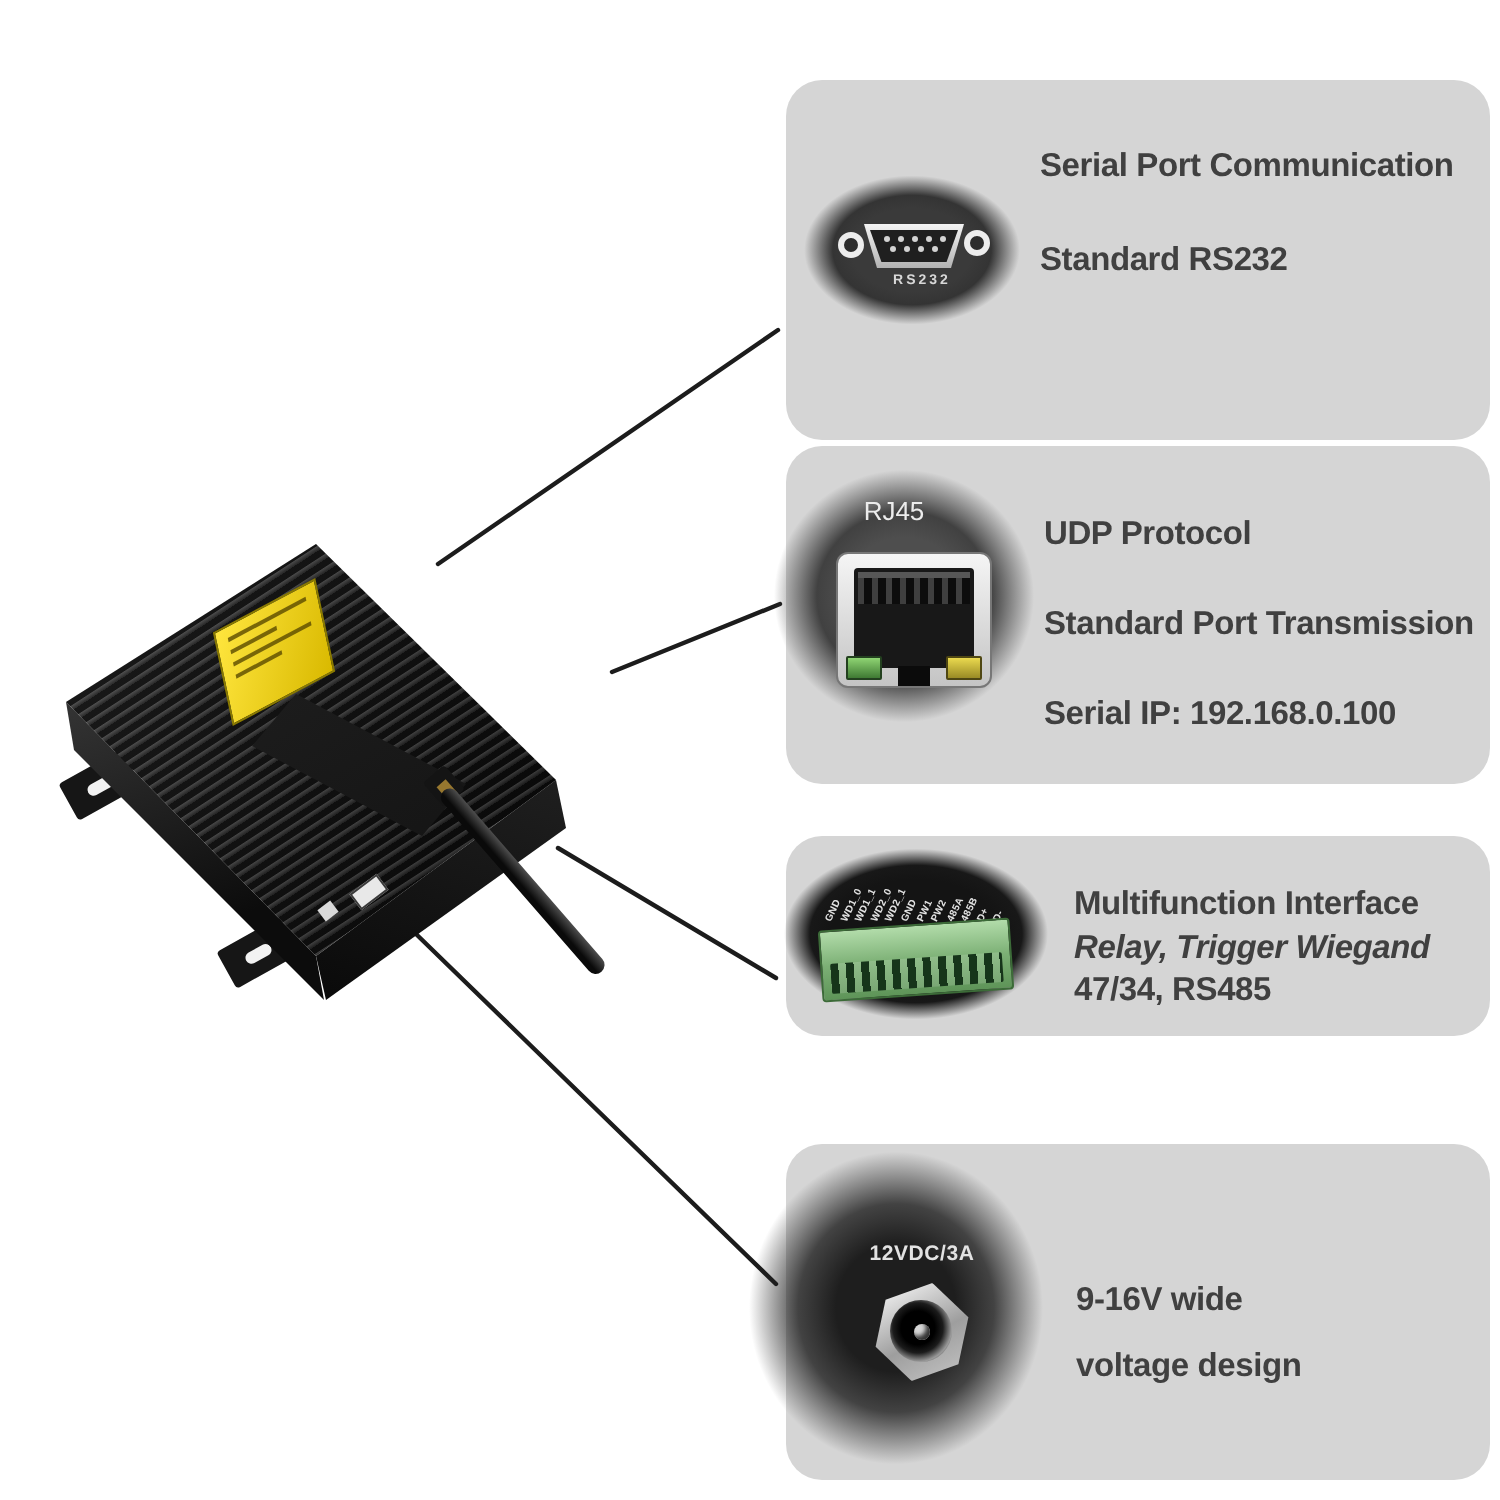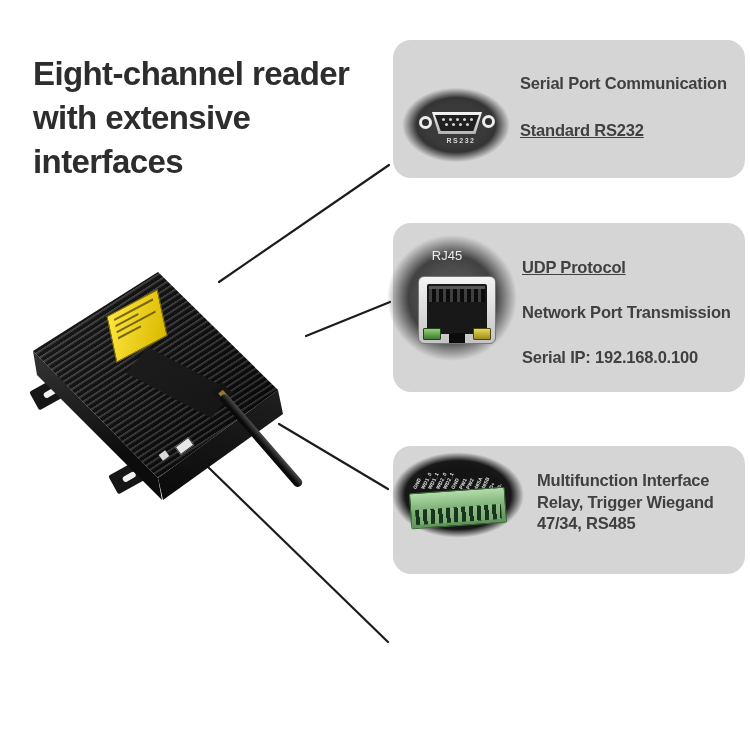--- a/index.html
+++ b/index.html
@@ -11,34 +11,34 @@
     position: absolute; left: 33px; top: 52px; width: 372px;
     font-size: 33px; line-height: 44px; font-weight: 800; letter-spacing: -0.6px;
     color: #2d2d2d; white-space: pre-line;
   }
 
   
   .leaders { position: absolute; left: 0; top: 0; }
 
   
   .panel { position: absolute; left: 393px; width: 352px; background: #d5d5d5; border-radius: 18px; }
-  .panel-1 { top: 40px;  height: 138px; }
+  .panel-1 { top: 40px;  height: 180px; }
   .panel-2 { top: 223px; height: 169px; }
-  .panel-3 { top: 446px; height: 128px; }
+  .panel-3 { top: 418px; height: 100px; }
   .panel-4 { top: 572px; height: 168px; }
 
   .ptext { position: absolute; top: 0; left: 0; color: #404040; font-weight: 700; font-size: 16.5px; letter-spacing: -0.2px; }
   .pline { position: absolute; white-space: nowrap; line-height: 26px; height: 26px; }
   .panel-1 .l0 { left: 127px; top: 30px; }
-  .panel-1 .l1 { left: 127px; top: 77px; text-decoration: underline; }
-  .panel-2 .l0 { left: 129px; top: 31px; text-decoration: underline; }
+  .panel-1 .l1 { left: 127px; top: 77px; }
+  .panel-2 .l0 { left: 129px; top: 31px; }
   .panel-2 .l1 { left: 129px; top: 76px; }
   .panel-2 .l2 { left: 129px; top: 121px; }
   .panel-3 .l0 { left: 144px; top: 24px;   line-height: 21.5px; height: 21.5px; }
-  .panel-3 .l1 { left: 144px; top: 45.5px; line-height: 21.5px; height: 21.5px; }
+  .panel-3 .l1 { left: 144px; top: 45.5px; line-height: 21.5px; height: 21.5px; font-style: italic; }
   .panel-3 .l2 { left: 144px; top: 67px;   line-height: 21.5px; height: 21.5px; }
   .panel-4 .l0 { left: 145px; top: 65px; }
   .panel-4 .l1 { left: 145px; top: 98px; }
 
   
   .blob { position: absolute; }
   .blob-1 { left: 8px;  top: 47px; width: 110px; height: 76px;
             background: radial-gradient(closest-side, #3a3a3a 55%, #343434 72%, rgba(50,50,50,0) 98%); }
   .blob-2 { left: -8px; top: 10px; width: 134px; height: 130px;
             background: radial-gradient(closest-side, #4e4e4e 45%, #414141 65%, rgba(60,60,60,0) 97%); }
@@ -133,23 +133,20 @@
   .port-a { position: absolute; left: 176px; top: 441px; width: 17px; height: 10px;
             background: #e8e8e8; border: 1px solid #3a3a3a; transform: rotate(-37deg); }
   .port-b { position: absolute; left: 160px; top: 452px; width: 8px; height: 7px;
             background: #d9d9d9; transform: rotate(-37deg); }
 </style>
 </head>
 <body>
 
 <div id="stage">
 
-  <div class="title">Eight-channel reader
-with extensive
-interfaces</div>
 
   <svg class="leaders" width="750" height="750">
     <line x1="219" y1="282" x2="389" y2="165" stroke="#1c1c1c" stroke-width="2.2" stroke-linecap="round"></line>
     <line x1="306" y1="336" x2="390" y2="302" stroke="#1c1c1c" stroke-width="2.2" stroke-linecap="round"></line>
     <line x1="279" y1="424" x2="388" y2="489" stroke="#1c1c1c" stroke-width="2.2" stroke-linecap="round"></line>
     <line x1="208" y1="467" x2="388" y2="642" stroke="#1c1c1c" stroke-width="2.2" stroke-linecap="round"></line>
   </svg>
 
   <div>
     <div class="ear ear-1">
@@ -209,21 +206,21 @@
     <div class="rj45-frame">
       <div class="rj45-inner">
         <div class="rj45-pins"></div>
         <div class="led green"></div>
         <div class="led yellow"></div>
         <div class="rj45-tab"></div>
       </div>
     </div>
     <div class="ptext">
       <div class="pline l0">UDP Protocol</div>
-      <div class="pline l1">Network Port Transmission</div>
+      <div class="pline l1">Standard Port Transmission</div>
       <div class="pline l2">Serial IP: 192.168.0.100</div>
     </div>
   </div>
 
   <div class="panel panel-3">
     <div class="blob blob-3"></div>
     <div class="pinrow">
       <span class="pin-label" style="left:0px">GND</span>
       <span class="pin-label" style="left:7.6px">WD1_0</span>
       <span class="pin-label" style="left:15.2px">WD1_1</span>
@@ -240,14 +237,25 @@
     <div class="tblock">
       <div class="tslots"></div>
     </div>
     <div class="ptext">
       <div class="pline l0">Multifunction Interface</div>
       <div class="pline l1">Relay, Trigger Wiegand</div>
       <div class="pline l2">47/34, RS485</div>
     </div>
   </div>
 
+  <div class="panel panel-4">
+    <div class="blob blob-4"></div>
+    <div class="pwr-caption">12VDC/3A</div>
+    <div class="hexnut"></div>
+    <div class="barrel"></div>
+    <div class="cpin"></div>
+    <div class="ptext">
+      <div class="pline l0">9-16V wide</div>
+      <div class="pline l1">voltage design</div>
+    </div>
+  </div>
 
 </div>
 
 </body></html>

